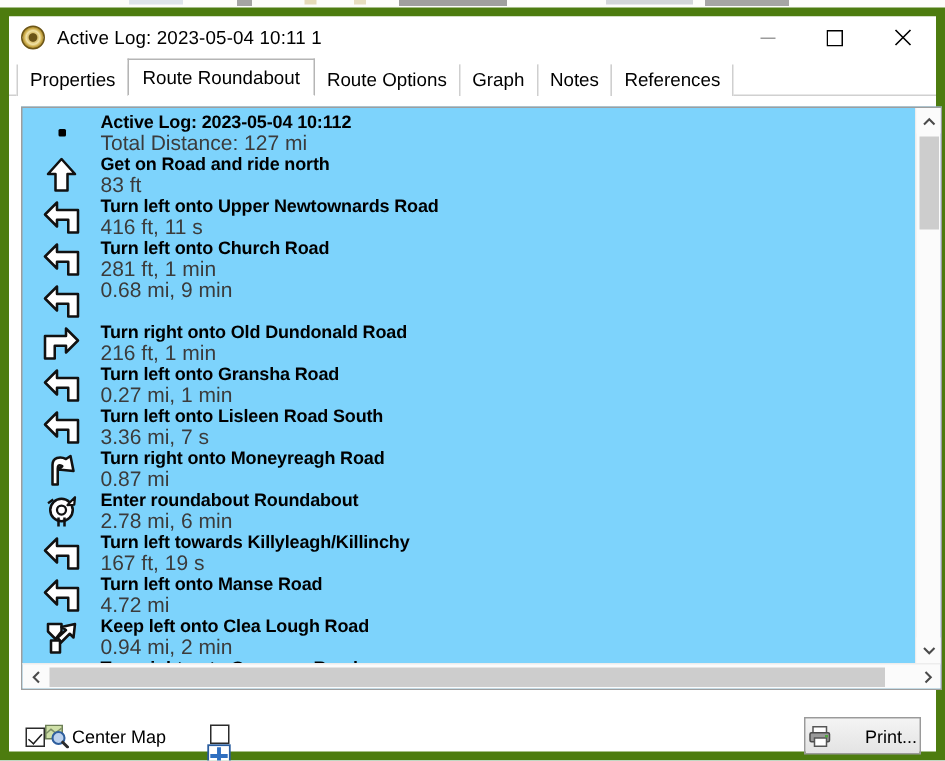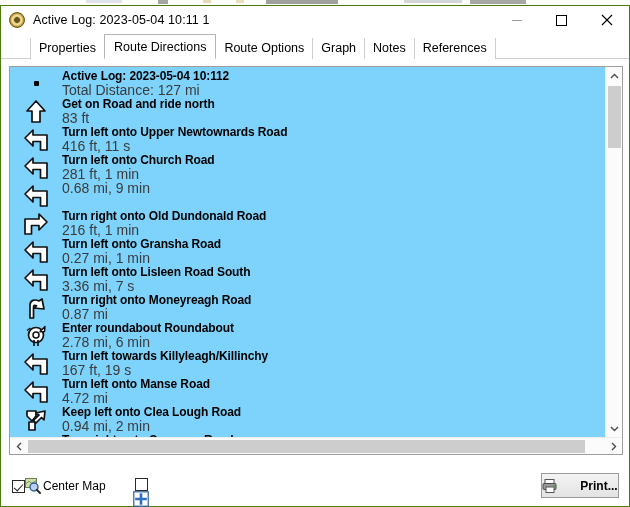--- a/index.html
+++ b/index.html
@@ -34,21 +34,21 @@
   #bg-strip .b6 { left: 404px; width: 58px; height: 5px; background: #9fa6b2; }
   #bg-strip .b7 { left: 470px; width: 56px; height: 6px; background: #3b3b3b; }
 
   
   #window {
     position: absolute;
     top: 5px; left: 0;
     width: 630px;
     height: 502px;
     background: #ffffff;
-    border: 1px solid #4d7c0f;
+    border: 6px solid #4d7c0f;
     box-sizing: border-box;
   }
 
   
   #titlebar {
     position: relative;
     height: 28px;
     background: #ffffff;
     display: flex;
     align-items: center;
@@ -101,21 +101,20 @@
     left: 0; right: 0; bottom: 0;
     height: 1px;
     background: #d0d0d0;
   }
   .tabs {
     display: flex;
     align-items: flex-end;
     height: 25px;
     position: relative;
     z-index: 2;
-    margin-left: 24px;
   }
   .tab {
     height: 21px;
     line-height: 21px;
     padding: 0 8px;
     font-size: 12.5px;
     color: #000;
     border-left: 1px solid #cfcfcf;
     border-right: 1px solid #cfcfcf;
     background: #ffffff;
@@ -299,21 +298,20 @@
     height: 25px;
     background: linear-gradient(#f4f4f4, #e3e3e3);
     border: 1px solid #9a9a9a;
     box-sizing: border-box;
     display: flex;
     align-items: center;
     justify-content: center;
     gap: 22px;
     font-size: 12px;
     color: #000;
-    font-weight: bold;
   }
 </style>
 </head>
 <body>
 
 <div id="bg-strip">
   <div class="blob b1"></div>
     <div class="blob b2"></div>
     <div class="blob b3"></div>
   <div class="blob b4"></div>
@@ -342,21 +340,21 @@
           <path d="M1 1 L11 11 M11 1 L1 11" stroke="#000" stroke-width="1.1" fill="none"></path>
         </svg>
       </button>
     </div>
   </div>
 
   <div id="tabstrip">
     <div id="tabstrip-line"></div>
     <div class="tabs">
       <div class="tab">Properties</div>
-      <div class="tab active">Route Directions</div>
+      <div class="tab active">Route Roundabout</div>
       <div class="tab">Route Options</div>
       <div class="tab">Graph</div>
       <div class="tab">Notes</div>
       <div class="tab">References</div>
     </div>
   </div>
 
   <div id="list-panel">
 
     <div id="list-clip">

